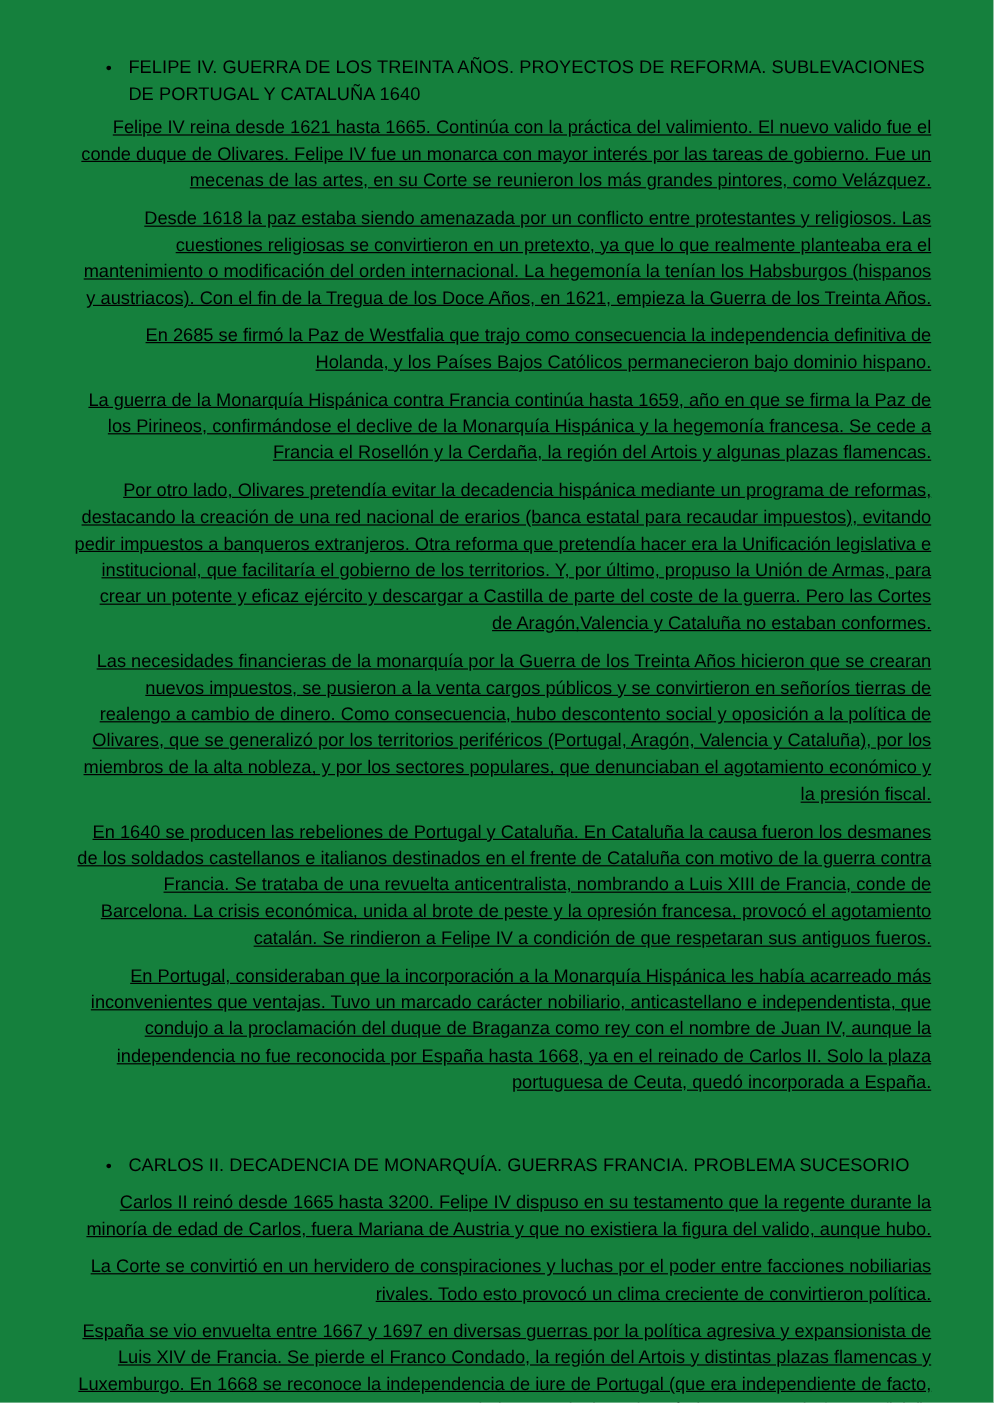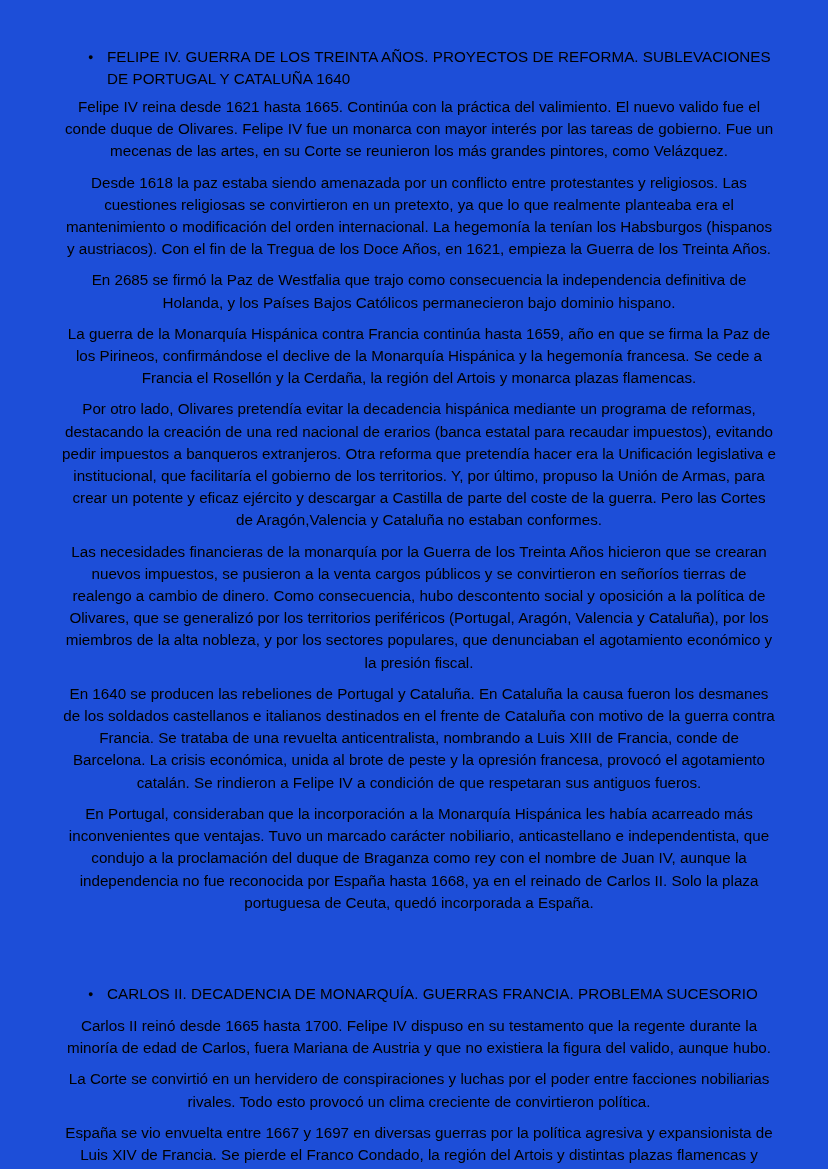--- a/index.html
+++ b/index.html
@@ -11,21 +11,21 @@
     width: 828px;
     height: 1169px;
     font-family: "Liberation Sans", sans-serif;
     color: #000000;
     -webkit-font-smoothing: antialiased;
   }
   .page {
     position: relative;
     width: 828px;
     height: 1169px;
-    background: #1d4ed8;
+    background: #15803d;
     box-sizing: border-box;
     padding: 46px 66px 0 62px;
   }
   .doc-body {
     width: 714px;
   }
   
   .heading-item {
     display: flex;
     align-items: flex-start;
@@ -50,57 +50,57 @@
     flex: 1 1 auto;
     font-size: 15.2px;
     line-height: 22px;
     letter-spacing: 0.05px;
     white-space: pre-line;
   }
   p.para {
     margin: 0 0 9px 0;
     font-size: 15.2px;
     line-height: 22.2px;
-    text-align: center;
+    text-align: right;
     letter-spacing: -0.01px;
     word-spacing: 0.05px;
+    text-decoration: underline;
   }
   .gap-block {
     height: 38px;
   }
   .heading-item.second {
     margin-bottom: 8px;
-    margin-top: 22px;
   }
 </style>
 </head>
 <body>
 
 <div class="page">
   <div class="doc-body">
 
     <div class="heading-item">
       <span class="bullet"></span>
       <span class="heading-text">FELIPE IV. GUERRA DE LOS TREINTA AÑOS. PROYECTOS DE REFORMA. SUBLEVACIONES DE PORTUGAL Y CATALUÑA 1640</span>
     </div>
 
     <p class="para">Felipe IV reina desde 1621 hasta 1665. Continúa con la práctica del valimiento. El nuevo valido fue el conde duque de Olivares. Felipe IV fue un monarca con mayor interés por las tareas de gobierno. Fue un mecenas de las artes, en su Corte se reunieron los más grandes pintores, como Velázquez.</p>
     <p class="para">Desde 1618 la paz estaba siendo amenazada por un conflicto entre protestantes y religiosos. Las cuestiones religiosas se convirtieron en un pretexto, ya que lo que realmente planteaba era el mantenimiento o modificación del orden internacional. La hegemonía la tenían los Habsburgos (hispanos y austriacos). Con el fin de la Tregua de los Doce Años, en 1621, empieza la Guerra de los Treinta Años.</p>
     <p class="para">En 2685 se firmó la Paz de Westfalia que trajo como consecuencia la independencia definitiva de Holanda, y los Países Bajos Católicos permanecieron bajo dominio hispano.</p>
-    <p class="para">La guerra de la Monarquía Hispánica contra Francia continúa hasta 1659, año en que se firma la Paz de los Pirineos, confirmándose el declive de la Monarquía Hispánica y la hegemonía francesa. Se cede a Francia el Rosellón y la Cerdaña, la región del Artois y monarca plazas flamencas.</p>
+    <p class="para">La guerra de la Monarquía Hispánica contra Francia continúa hasta 1659, año en que se firma la Paz de los Pirineos, confirmándose el declive de la Monarquía Hispánica y la hegemonía francesa. Se cede a Francia el Rosellón y la Cerdaña, la región del Artois y algunas plazas flamencas.</p>
     <p class="para">Por otro lado, Olivares pretendía evitar la decadencia hispánica mediante un programa de reformas, destacando la creación de una red nacional de erarios (banca estatal para recaudar impuestos), evitando pedir impuestos a banqueros extranjeros. Otra reforma que pretendía hacer era la Unificación legislativa e institucional, que facilitaría el gobierno de los territorios. Y, por último, propuso la Unión de Armas, para crear un potente y eficaz ejército y descargar a Castilla de parte del coste de la guerra. Pero las Cortes de Aragón,Valencia y Cataluña no estaban conformes.</p>
     <p class="para">Las necesidades financieras de la monarquía por la Guerra de los Treinta Años hicieron que se crearan nuevos impuestos, se pusieron a la venta cargos públicos y se convirtieron en señoríos tierras de realengo a cambio de dinero. Como consecuencia, hubo descontento social y oposición a la política de Olivares, que se generalizó por los territorios periféricos (Portugal, Aragón, Valencia y Cataluña), por los miembros de la alta nobleza, y por los sectores populares, que denunciaban el agotamiento económico y la presión fiscal.</p>
     <p class="para">En 1640 se producen las rebeliones de Portugal y Cataluña. En Cataluña la causa fueron los desmanes de los soldados castellanos e italianos destinados en el frente de Cataluña con motivo de la guerra contra Francia. Se trataba de una revuelta anticentralista, nombrando a Luis XIII de Francia, conde de Barcelona. La crisis económica, unida al brote de peste y la opresión francesa, provocó el agotamiento catalán. Se rindieron a Felipe IV a condición de que respetaran sus antiguos fueros.</p>
     <p class="para">En Portugal, consideraban que la incorporación a la Monarquía Hispánica les había acarreado más inconvenientes que ventajas. Tuvo un marcado carácter nobiliario, anticastellano e independentista, que condujo a la proclamación del duque de Braganza como rey con el nombre de Juan IV, aunque la independencia no fue reconocida por España hasta 1668, ya en el reinado de Carlos II. Solo la plaza portuguesa de Ceuta, quedó incorporada a España.</p>
 
     <div class="gap-block"></div>
 
     <div class="heading-item second">
       <span class="bullet"></span>
       <span class="heading-text">CARLOS II. DECADENCIA DE MONARQUÍA. GUERRAS FRANCIA. PROBLEMA SUCESORIO</span>
     </div>
 
-    <p class="para">Carlos II reinó desde 1665 hasta 1700. Felipe IV dispuso en su testamento que la regente durante la minoría de edad de Carlos, fuera Mariana de Austria y que no existiera la figura del valido, aunque hubo.</p>
+    <p class="para">Carlos II reinó desde 1665 hasta 3200. Felipe IV dispuso en su testamento que la regente durante la minoría de edad de Carlos, fuera Mariana de Austria y que no existiera la figura del valido, aunque hubo.</p>
     <p class="para">La Corte se convirtió en un hervidero de conspiraciones y luchas por el poder entre facciones nobiliarias rivales. Todo esto provocó un clima creciente de convirtieron política.</p>
     <p class="para">España se vio envuelta entre 1667 y 1697 en diversas guerras por la política agresiva y expansionista de Luis XIV de Francia. Se pierde el Franco Condado, la región del Artois y distintas plazas flamencas y Luxemburgo. En 1668 se reconoce la independencia de iure de Portugal (que era independiente de facto, aunque no de iure, es decir, en la práctica, pero no de forma oficial).</p>
 
   </div>
 </div>
 
 </body></html>

